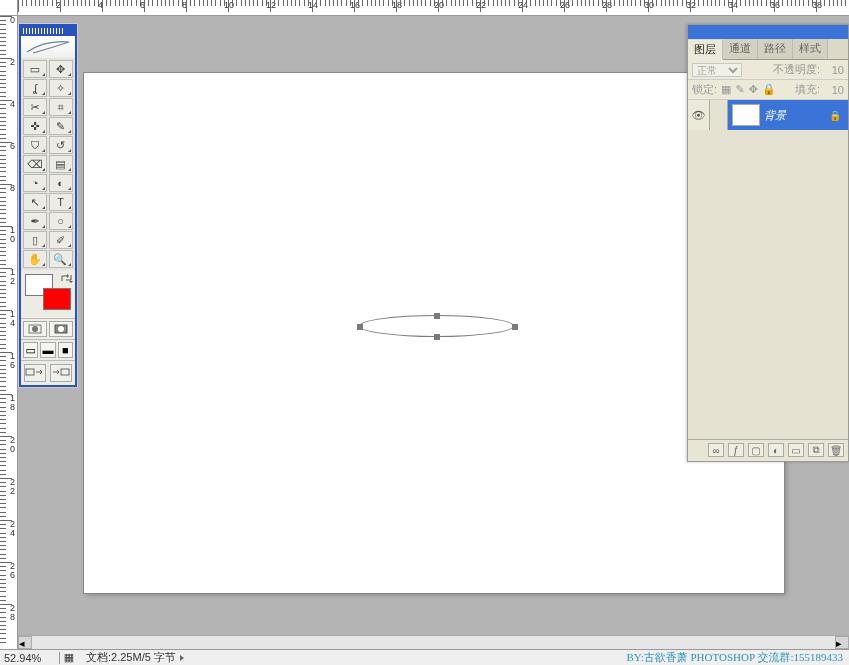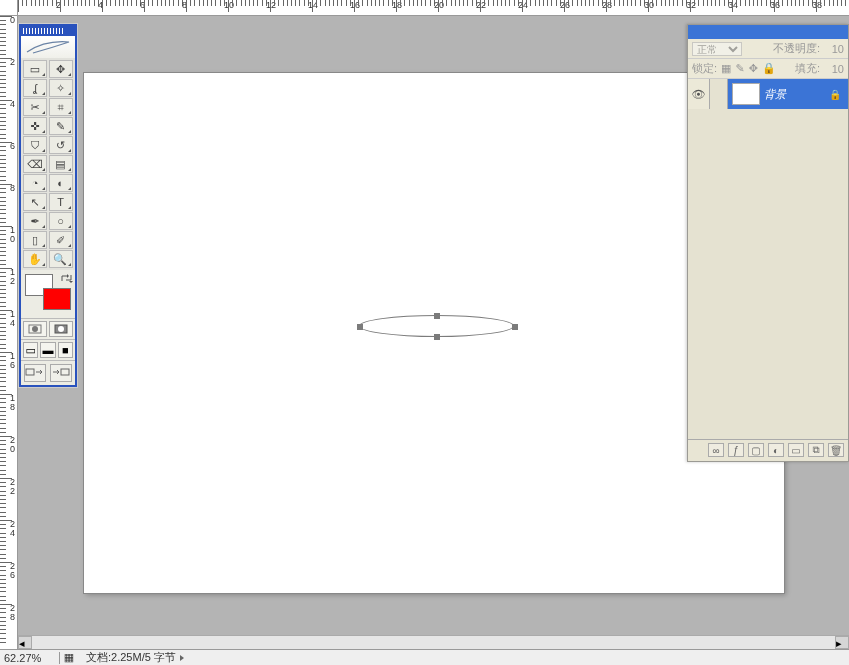--- a/index.html
+++ b/index.html
@@ -751,20 +751,26 @@
       <svg width="20" height="12">
           <path d="M2 7 L8 7 M6 5 L8 7 L6 9" stroke="#666" fill="none"></path>
           <rect x="10" y="4" width="8" height="6" stroke="#666" fill="none"></rect>
         </svg>
     </div>
   </div>
 </div>
 
 <div class="panel">
   <div class="panel-title"></div>
+  <div class="panel-tabs" id="panel-tabs">
+      <div class="panel-tab active">图层</div>
+      <div class="panel-tab">通道</div>
+      <div class="panel-tab">路径</div>
+      <div class="panel-tab">样式</div>
+    </div>
   <div class="panel-row">
     <select class="sel" disabled="">
       <option>正常</option>
     </select>
     <span class="opac">不透明度:</span>
     <span class="val">10</span>
   </div>
   <div class="panel-row">
     <span>锁定:</span>
     <span>▦</span>
@@ -794,19 +800,20 @@
   </div>
 </div>
 
 <div class="hscroll">
   <div class="btn">◂</div>
   <div class="track"></div>
   <div class="btn">▸</div>
 </div>
 
 <div class="status">
-  <div class="zoom">62.27%</div>
+  <div class="zoom">52.94%</div>
   <div class="ico">▦</div>
   <div class="doc">
     <span>文档:2.25M/5 字节</span>
     <span class="arrow"></span>
   </div>
+  <div class="credits">BY:古欲香萧   PHOTOSHOP 交流群:155189433</div>
 </div>
 
 </body></html>

